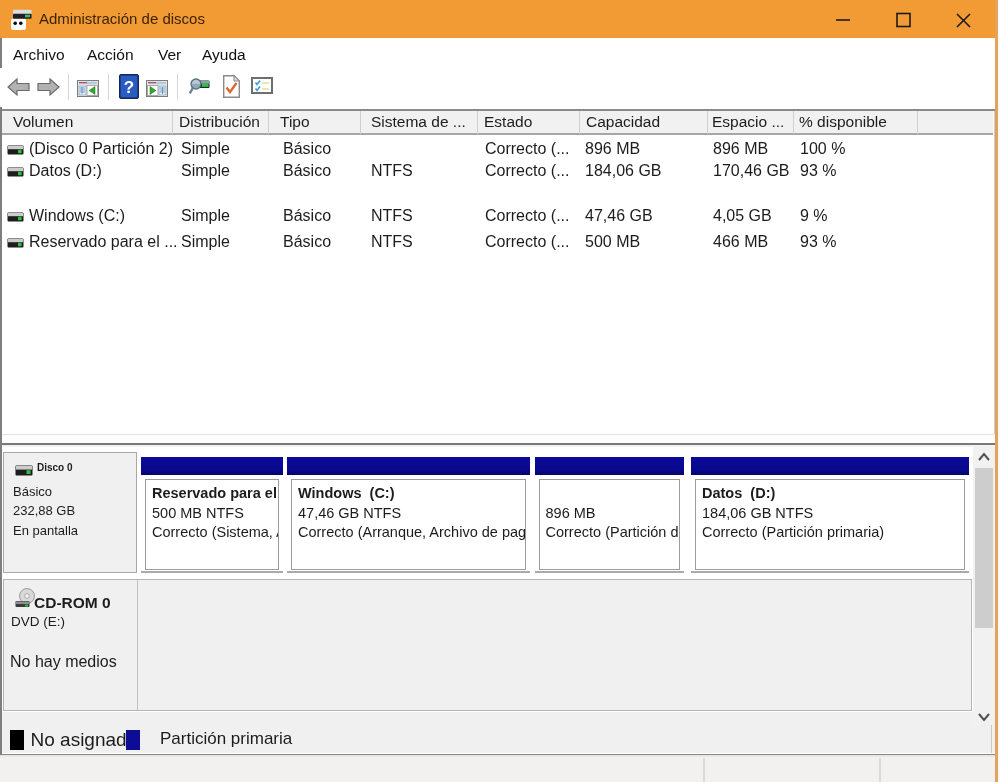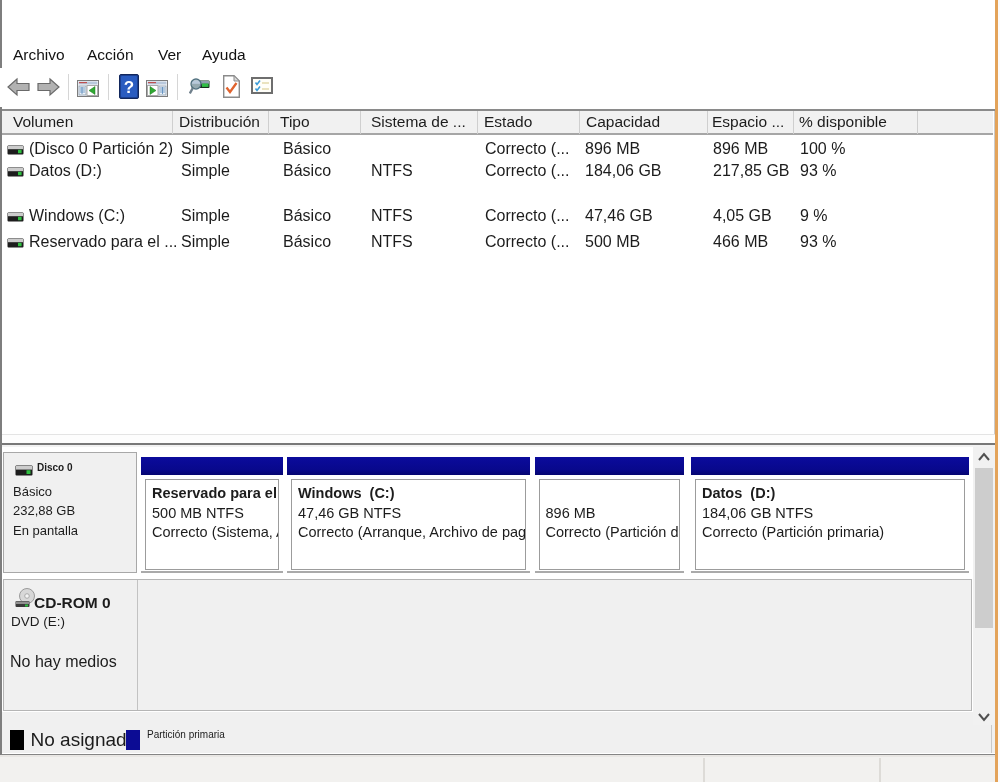--- a/index.html
+++ b/index.html
@@ -14,20 +14,38 @@
   .blk .bar { position:absolute; left:0; top:0; right:0; height:18px; background:linear-gradient(180deg,#0b0b9c 0%,#08088c 70%,#050570 100%); }
   .blk .body { position:absolute; left:0; top:18px; right:0; bottom:0; background:#fff; border-bottom:2px solid #aaa; }
   .blk .inner { position:absolute; left:4px; right:4px; top:22px; bottom:3px; border:1px solid #9c9c9c; font-size:14.5px; overflow:hidden; }
   .blk .inner .txt { left:6px; }
 </style>
 </head>
 <body>
 
 <div class="abs" style="left:0;top:0;width:995px;height:756px;background:#ffffff;border-left:2px solid #7e7e7e;border-bottom:2px solid #858585;">
 
+  <div class="abs" style="left:-2px;top:0;width:997px;height:38px;background:#F29A33;">
+    <svg class="abs" style="left:11px;top:9px" width="21" height="22" viewBox="0 0 21 22">
+      <rect x="0" y="9.5" width="15" height="11.5" rx="2" fill="#fdfdfd"></rect>
+      <circle cx="4.2" cy="14.2" r="1.8" fill="#0a0a0a"></circle>
+      <circle cx="9.8" cy="14.2" r="1.8" fill="#0a0a0a"></circle>
+      <rect x="2" y="0.8" width="18.5" height="4.4" rx="0.8" fill="#dcdce4"></rect>
+      <rect x="2" y="4.8" width="18.5" height="5" rx="0.8" fill="#20202a"></rect>
+      <rect x="14" y="5.7" width="5" height="2.6" fill="#35c24a"></rect>
+    </svg>
+    <div class="txt" style="left:39px;top:10px;font-size:15px;color:#3b2406;">Administración de discos</div>
+
+    <svg class="abs" style="left:833px;top:12px" width="150" height="16" viewBox="0 0 150 16">
+      <line x1="3" y1="8" x2="17" y2="8" stroke="#1b1b1b" stroke-width="1.6"></line>
+      <rect x="64" y="1.5" width="13" height="13" fill="none" stroke="#1b1b1b" stroke-width="1.6"></rect>
+      <line x1="124" y1="2" x2="137" y2="15" stroke="#1b1b1b" stroke-width="1.6"></line>
+      <line x1="137" y1="2" x2="124" y2="15" stroke="#1b1b1b" stroke-width="1.6"></line>
+    </svg>
+  </div>
 
   <div class="abs" style="left:0;top:38px;width:993px;height:30px;background:#ffffff;">
     <div class="txt" style="left:11px;top:7.5px;font-size:15.5px;color:#111;text-align:center;">Archivo</div>
     <div class="txt" style="left:85px;top:7.5px;font-size:15.5px;color:#111;">Acción</div>
     <div class="txt" style="left:156px;top:7.5px;font-size:15.5px;color:#111;">Ver</div>
     <div class="txt" style="left:200px;top:7.5px;font-size:15.5px;color:#111;">Ayuda</div>
   </div>
 
   <div class="abs" style="left:-2px;top:68px;width:995px;height:39px;background:#ffffff;" id="toolbar">
 
@@ -133,21 +151,21 @@
           <rect x="0.5" y="0.5" width="16" height="9" rx="1" fill="#1d1d1d"></rect>
           <rect x="1" y="1" width="15" height="3.2" fill="#cccccc"></rect>
           <rect x="11" y="4.8" width="3.6" height="3.4" fill="#2fc040"></rect>
         </svg>
       <div class="txt" style="left:27px;">Datos (D:)</div>
       <div class="txt" style="left:179px;">Simple</div>
       <div class="txt" style="left:281px;">Básico</div>
       <div class="txt" style="left:369px;">NTFS</div>
       <div class="txt" style="left:483px;">Correcto (...</div>
       <div class="txt" style="left:583px;">184,06 GB</div>
-      <div class="txt" style="left:711px;">217,85 GB</div>
+      <div class="txt" style="left:711px;">170,46 GB</div>
       <div class="txt" style="left:798px;">93 %</div>
     </div>
     <div class="row" style="top:62px;margin-top:32px;">
         <svg class="hdd" style="left:5px;" width="17" height="10" viewBox="0 0 17 10">
           <rect x="0.5" y="0.5" width="16" height="9" rx="1" fill="#1d1d1d"></rect>
           <rect x="1" y="1" width="15" height="3.2" fill="#cccccc"></rect>
           <rect x="11" y="4.8" width="3.6" height="3.4" fill="#2fc040"></rect>
         </svg>
       <div class="txt" style="left:27px;">Reservado para el ...</div>
       <div class="txt" style="left:179px;">Simple</div>
@@ -254,21 +272,21 @@
       <svg class="abs" style="left:4px;top:265px" width="14" height="10" viewBox="0 0 14 10">
           <path d="M2 2 L7 8 L12 2" fill="none" stroke="#505050" stroke-width="2"></path>
         </svg>
     </div>
   </div>
 
   <div class="abs" id="legend" style="left:0;top:712px;width:993px;height:41px;background:#f0f0f0;">
     <div class="abs" style="left:7.5px;top:17.5px;width:14.5px;height:20px;background:#000;"></div>
     <div class="txt" style="left:28.5px;top:17px;font-size:19px;">No asignado</div>
     <div class="abs" style="left:123.5px;top:17.5px;width:14.5px;height:20px;background:#0c0c94;"></div>
-    <div class="txt" style="left:145px;top:17px;font-size:10px;">Partición primaria</div>
+    <div class="txt" style="left:158px;top:17px;font-size:17px;">Partición primaria</div>
     <div class="abs" style="left:989px;top:0;width:1px;height:41px;background:#c9c9c9;"></div>
   </div>
 </div>
 
 <div class="abs" style="left:0;top:755px;width:995px;height:2px;background:#e9e7e4;"></div>
 
 <div class="abs" style="left:703px;top:758px;width:2px;height:24px;background:#dddbd7;"></div>
 <div class="abs" style="left:879px;top:758px;width:2px;height:24px;background:#dddbd7;"></div>
 
 <div class="abs" style="left:995px;top:0;width:3px;height:782px;background:#E3A35A;"></div>

